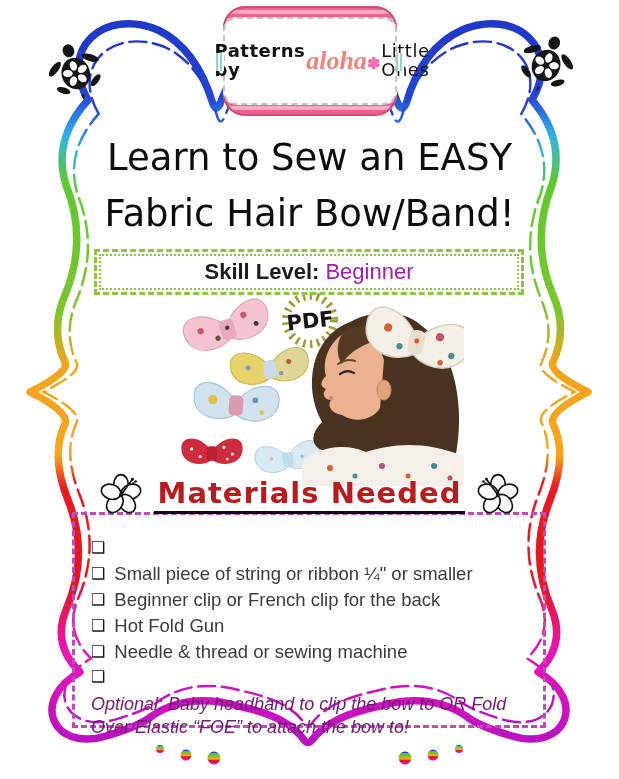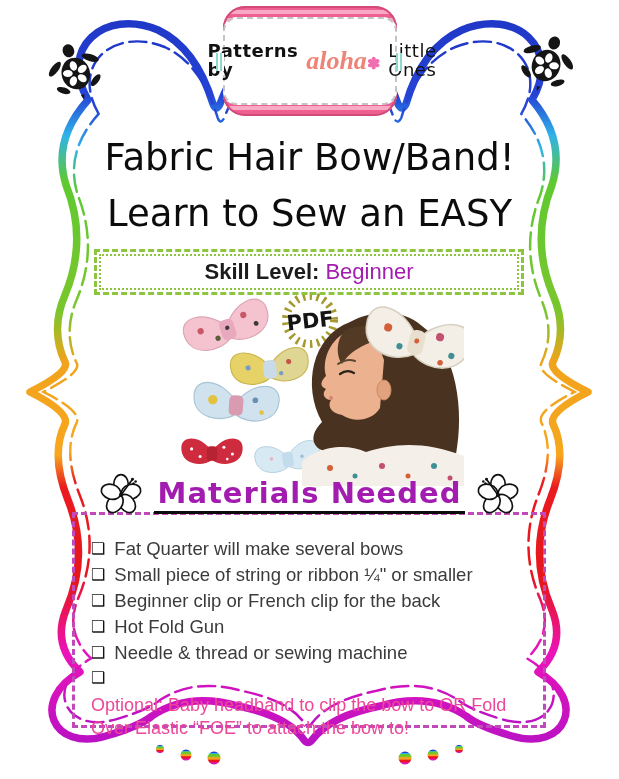--- a/index.html
+++ b/index.html
@@ -22,21 +22,21 @@
   }
   .logo-inner{
     position:relative;width:146px;height:84px;background:#ffffff;border-radius:14px;
     border:2px dashed #c4c4c4;
     display:flex;flex-direction:row;align-items:center;justify-content:center;line-height:1.05;padding-left:24px;
   }
   .logo-teal{position:absolute;top:34px;width:8px;height:18px;
     background:repeating-linear-gradient(90deg,#8fd8cf 0 2px,#ffffff 2px 4px);}
   .logo-teal.l{left:-9px}.logo-teal.r{right:-9px}
   .logo-top{font-family:"DejaVu Sans",sans-serif;font-size:18px;font-weight:600;letter-spacing:.5px;}
-  .logo-brand{font-family:cursive;font-style:italic;font-weight:700;font-size:26px;color:#ee8377;margin:1px 8px;}
+  .logo-brand{font-family:cursive;font-style:italic;font-weight:700;font-size:26px;color:#ee8377;margin:1px 1px;}
   .logo-flower{color:#f06eb0;font-size:16px;font-style:normal;}
   .logo-bottom{font-family:"DejaVu Sans",sans-serif;font-size:18px;font-weight:400;letter-spacing:.5px;}
 
   
   .title{
     position:absolute;left:40px;right:40px;top:130px;z-index:2;text-align:center;
     font-family:"DejaVu Sans",sans-serif;font-size:37px;font-weight:500;line-height:1.5;
     letter-spacing:0px;color:#0c0c0c;
   }
 
@@ -54,36 +54,36 @@
   
   .photo{position:absolute;left:150px;top:290px;z-index:1;}
 
   
   .materials-heading{
     position:absolute;left:0;right:0;top:472px;z-index:3;
     display:flex;align-items:center;justify-content:center;gap:10px;
   }
   .materials-heading .txt{
     font-family:"DejaVu Sans",sans-serif;font-size:29px;font-weight:600;letter-spacing:1px;
-    color:#a21caf;border-bottom:3px solid #0b0b0b;padding:0 4px 1px 4px;
+    color:#b91c1c;border-bottom:3px solid #0b0b0b;padding:0 4px 1px 4px;
   }
   
   .materials-box{
     position:absolute;left:72px;top:512px;width:474px;height:216px;z-index:2;
     border:3px dashed #bf4ab8;box-sizing:border-box;background:transparent;
     padding:21px 12px 0 16px;
   }
   .materials-list{list-style:none;margin:0;padding:0;}
   .materials-list li{
     display:flex;align-items:baseline;gap:9px;
     font-size:18.5px;line-height:25px;color:#3b3b3b;white-space:nowrap;
   }
   .cbx{font-size:16px;color:#141414;flex:0 0 auto;transform:translateY(-1px);}
   .optional{
-    margin-top:3px;font-size:18px;line-height:23px;color:#ec4899;
+    margin-top:3px;font-style:italic;font-size:18px;line-height:23px;color:#701a75;
   }
 </style>
 </head>
 <body>
 
 <div class="page">
 
   <svg class="frame-svg" width="619" height="779" viewBox="0 0 619 779">
     <defs>
       <linearGradient id="rainbowV" x1="0" y1="0" x2="0" y2="1">
@@ -178,22 +178,22 @@
       <span class="logo-teal r"></span>
       <div class="logo-top">Patterns by</div>
       <div class="logo-brand">
         <span>aloha</span><span class="logo-flower">✽</span>
       </div>
       <div class="logo-bottom">Little Ones</div>
     </div>
   </div>
 
   <div class="title">
+    <div>Learn to Sew an EASY</div>
     <div>Fabric Hair Bow/Band!</div>
-    <div>Learn to Sew an EASY</div>
   </div>
 
   <div class="skill">
     <div class="skill-inner">
       <span class="skill-label">Skill Level:</span><span class="skill-value">Beginner</span>
     </div>
   </div>
 
   <svg class="photo" width="314" height="196" viewBox="0 0 314 196">
 
@@ -314,21 +314,20 @@
         <circle cx="8" cy="9" r="1.2" fill="#111"></circle>
         <circle cx="10" cy="11" r="1.2" fill="#111"></circle>
       <circle cx="22" cy="22" r="2" fill="#111"></circle>
     </svg>
   </div>
 
   <div class="materials-box">
     <ul class="materials-list">
       <li>
         <span class="cbx">❑</span>
-        <span>Fat Quarter will make several bows</span>
       </li>
       <li>
         <span class="cbx">❑</span>
         <span>Small piece of string or ribbon ¼" or smaller</span>
       </li>
       <li>
         <span class="cbx">❑</span>
         <span>Beginner clip or French clip for the back</span>
       </li>
       <li>

